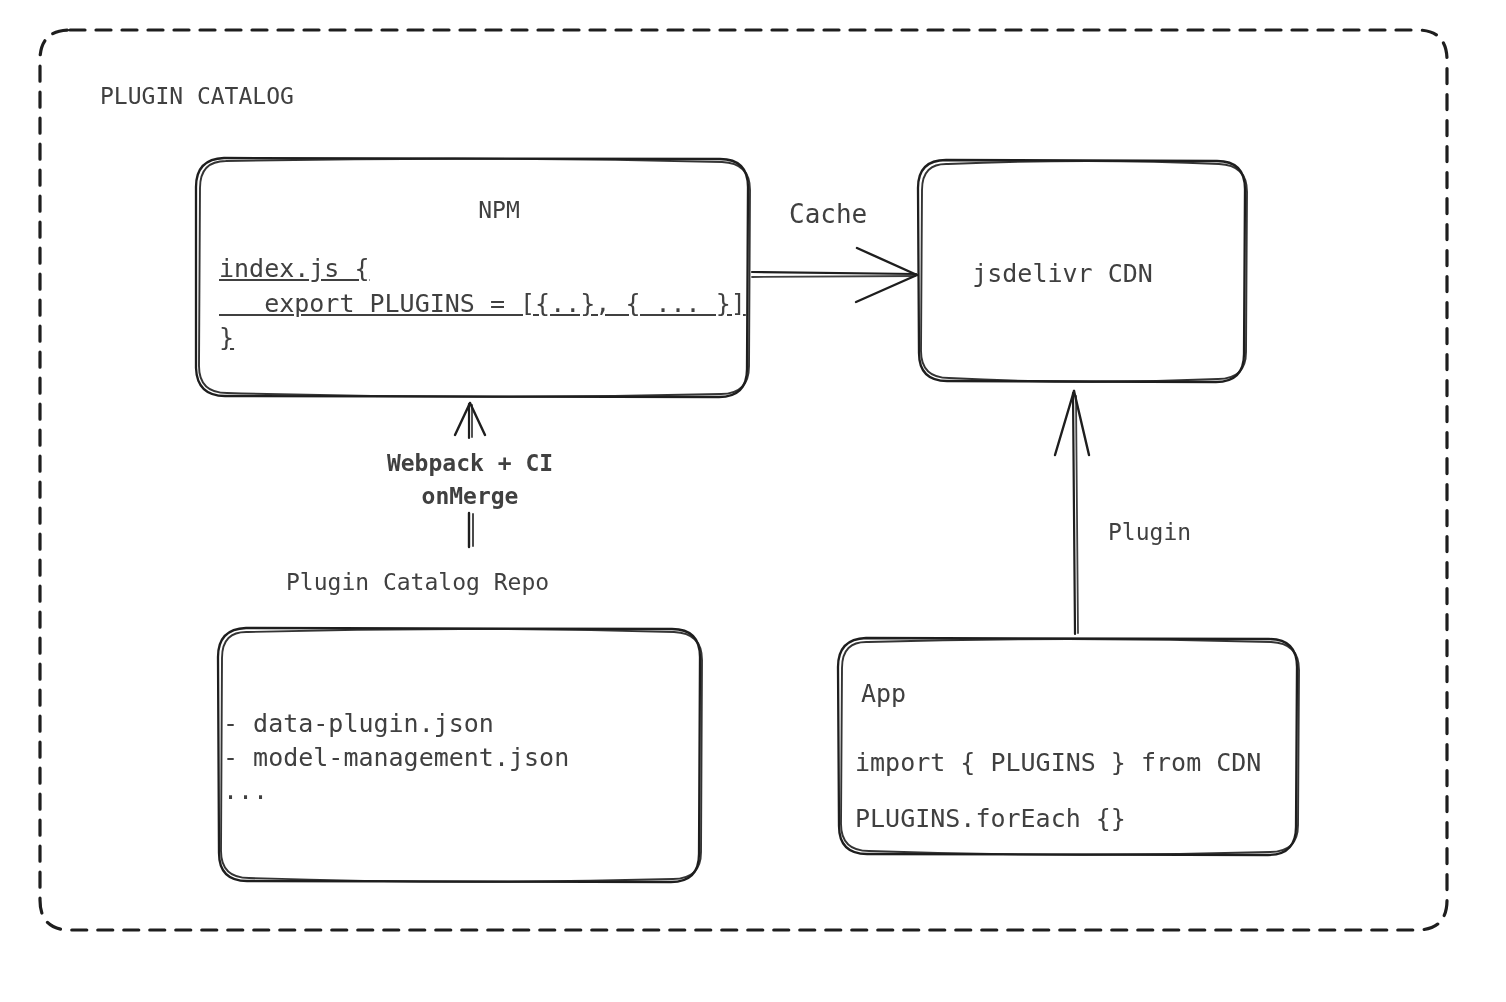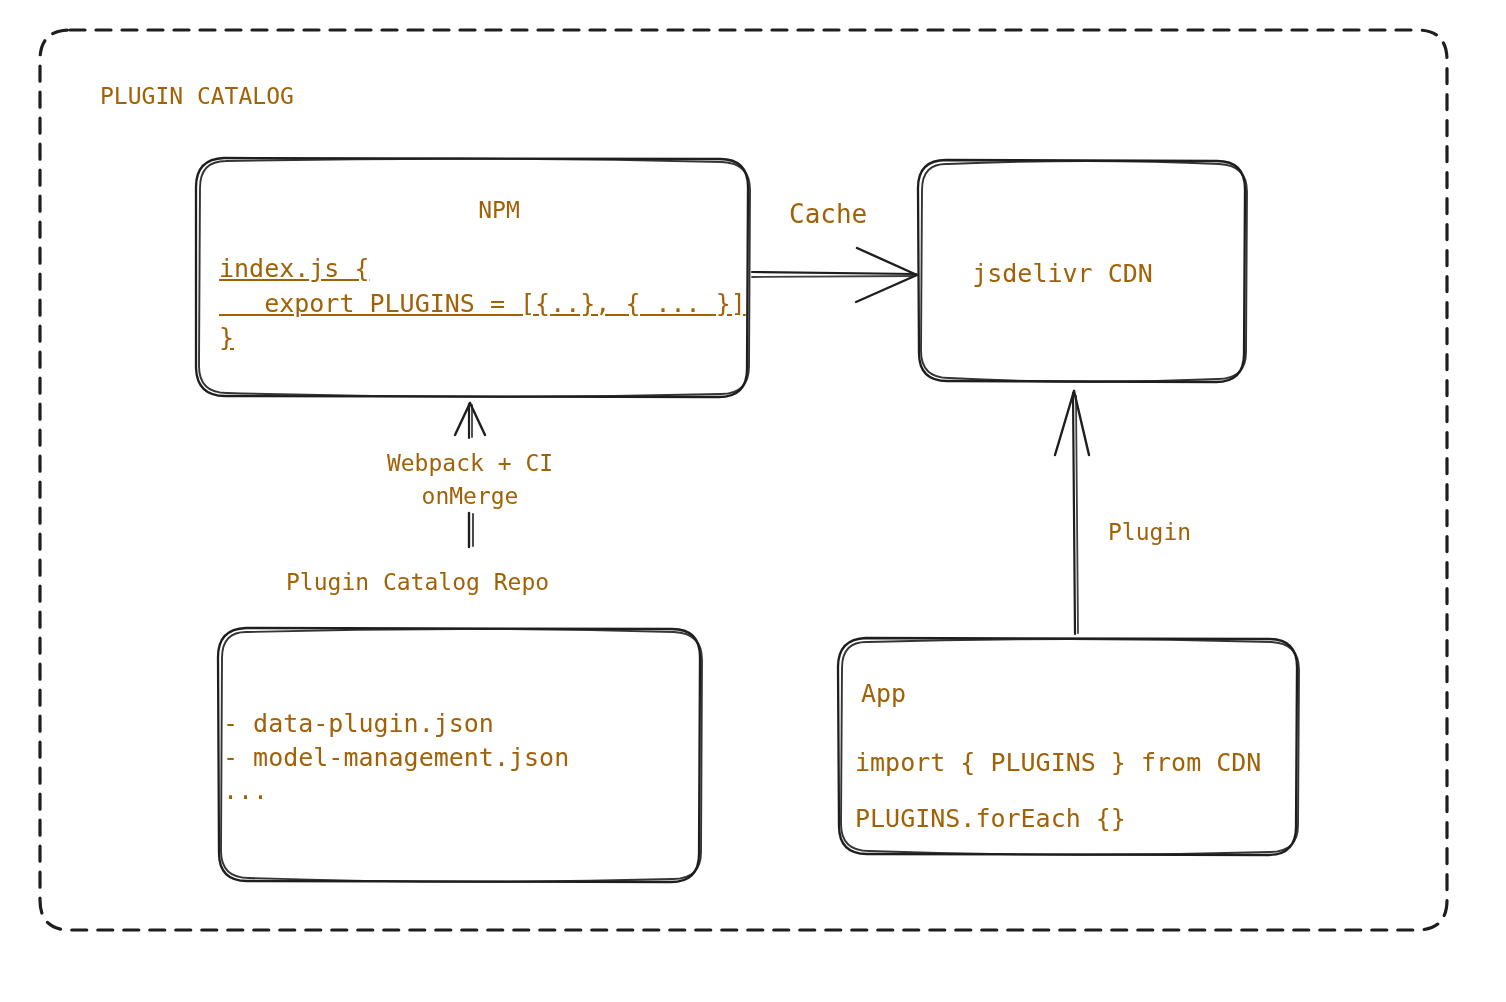--- a/index.html
+++ b/index.html
@@ -24,21 +24,21 @@
     position: absolute;
     left: 0;
     top: 0;
     width: 1506px;
     height: 1002px;
   }
   .txt {
     position: absolute;
     white-space: pre;
     font-family: "DejaVu Sans Mono", "Liberation Mono", monospace;
-    color: #a16207;
+    color: #404040;
     line-height: 1.28;
     letter-spacing: 0px;
   }
 
   
   #container-title {
     left: 100px;
     top: 82px;
     font-size: 23px;
   }
@@ -77,20 +77,21 @@
   }
 
   
   #build-label {
     left: 372px;
     top: 447px;
     width: 196px;
     text-align: center;
     font-size: 23px;
     line-height: 1.42;
+    font-weight: bold;
   }
 
   
   #repo-label {
     left: 286px;
     top: 568px;
     font-size: 23px;
   }
 
   

